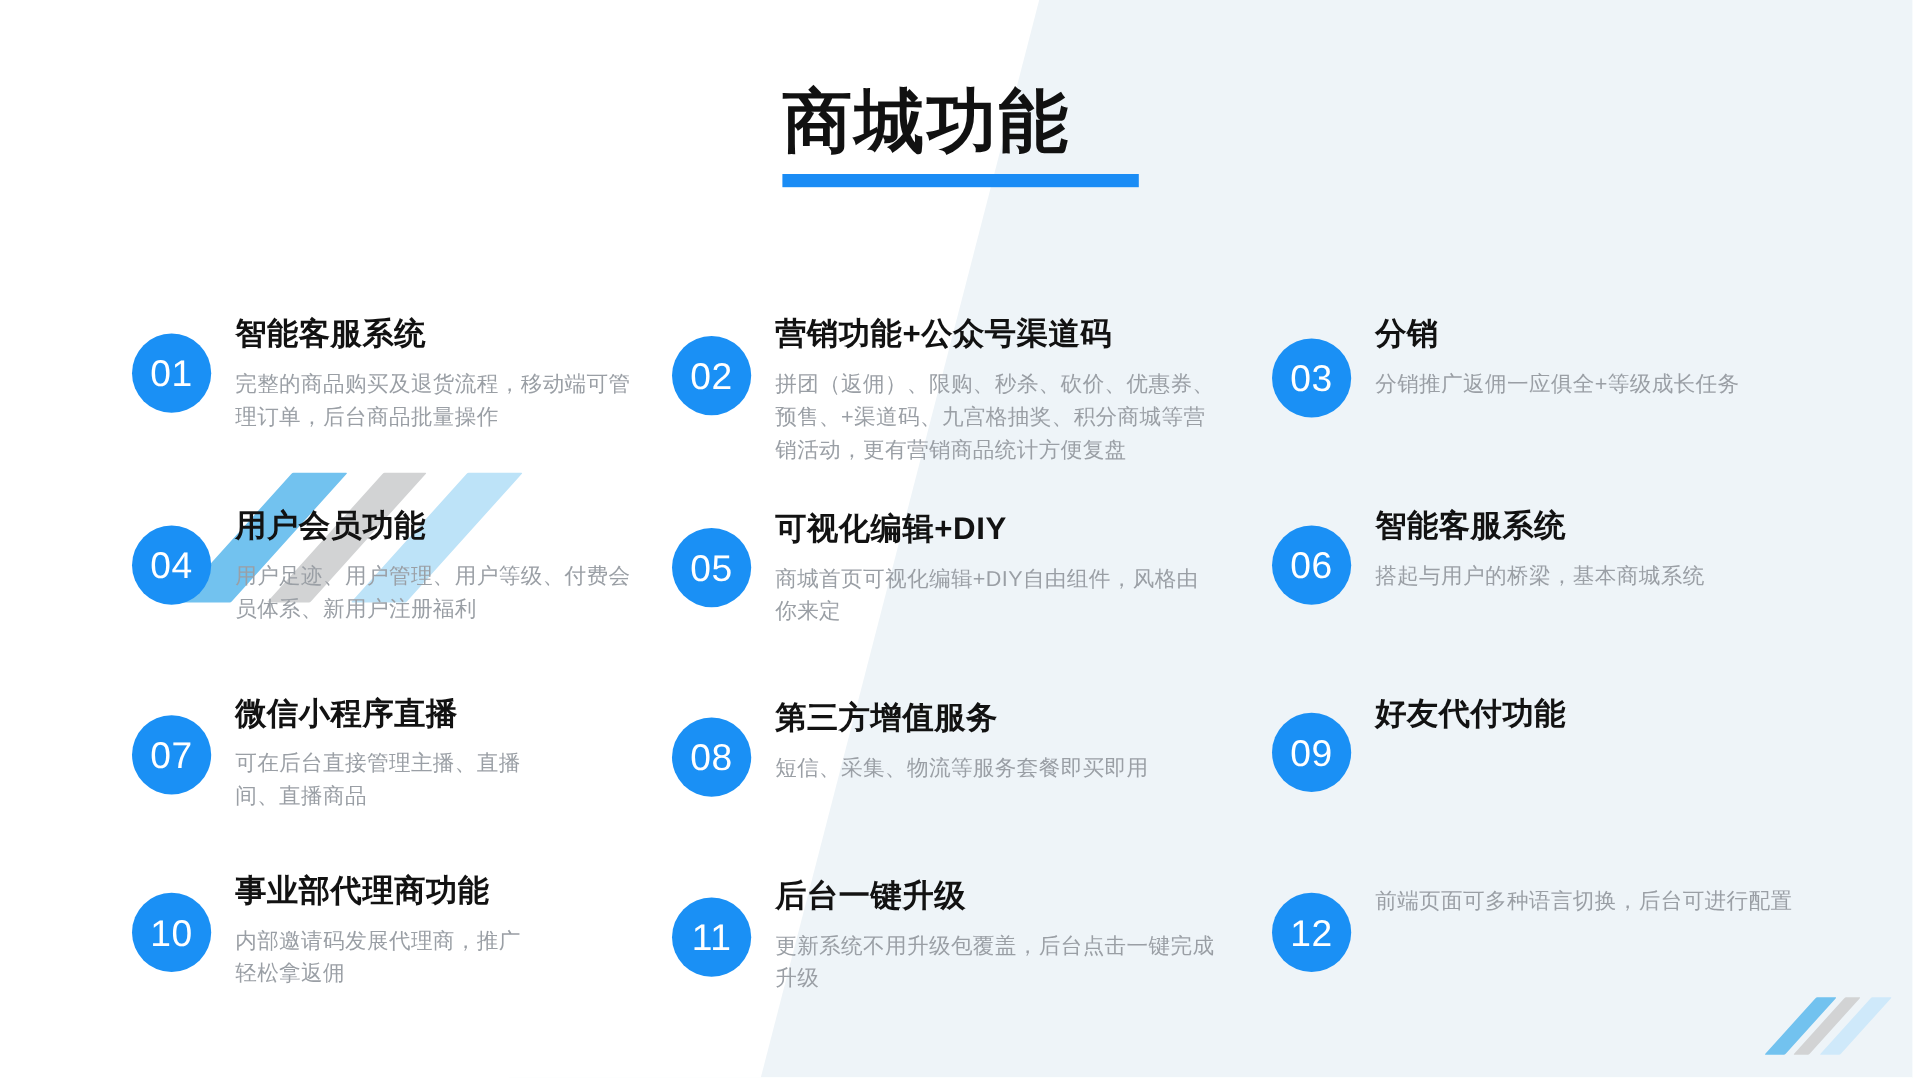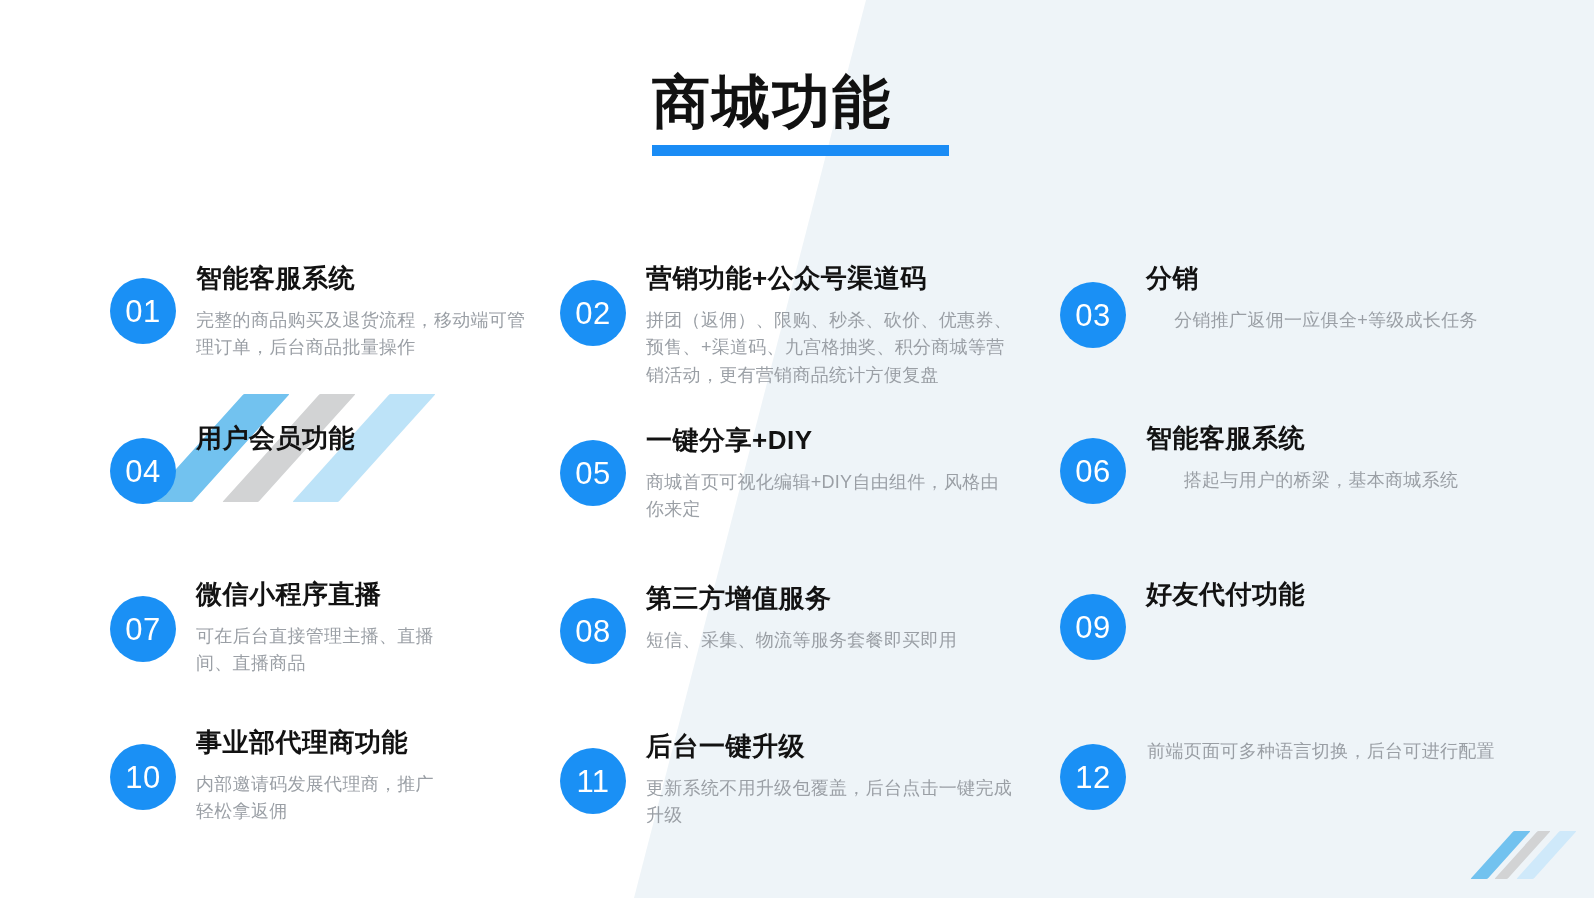--- a/index.html
+++ b/index.html
@@ -150,21 +150,21 @@
   .f08 .badge { margin-top: 16px; }
   .f11 .badge { margin-top: 18px; }
   .f03 .badge { margin-top: 20px; }
   .f06 .badge { margin-top: 16px; }
   .f09 .badge { margin-top: 16px; }
   .f12 .badge { margin-top: 18px; }
 
   
   .col-a .f-desc { width: 330px; }
   .col-b .f-desc { width: 368px; }
-  .col-c .f-desc { width: 350px; text-align: center; }
+  .col-c .f-desc { width: 350px; }
   .f03 .f-desc { width: 360px; white-space: nowrap; }
   .f06 .f-desc { white-space: nowrap; }
   .f08 .f-desc { white-space: nowrap; }
   .f09 .f-desc { white-space: nowrap; }
   .f07 .f-desc { width: 250px; }
   .f10 .f-desc { width: 250px; }
 </style>
 </head>
 <body>
 
@@ -196,20 +196,21 @@
       <div class="body">
         <div class="f-title">智能客服系统</div>
         <div class="f-desc">完整的商品购买及退货流程，移动端可管理订单，后台商品批量操作</div>
       </div>
     </div>
 
     <div class="feature col-a f04">
       <div class="badge">04</div>
       <div class="body">
         <div class="f-title">用户会员功能</div>
+        <div class="f-desc">用户足迹、用户管理、用户等级、付费会员体系、新用户注册福利</div>
       </div>
     </div>
 
     <div class="feature col-a f07">
       <div class="badge">07</div>
       <div class="body">
         <div class="f-title">微信小程序直播</div>
         <div class="f-desc">可在后台直接管理主播、直播间、直播商品</div>
       </div>
     </div>
@@ -226,21 +227,21 @@
       <div class="badge">02</div>
       <div class="body">
         <div class="f-title">营销功能+公众号渠道码</div>
         <div class="f-desc">拼团（返佣）、限购、秒杀、砍价、优惠券、预售、+渠道码、九宫格抽奖、积分商城等营销活动，更有营销商品统计方便复盘</div>
       </div>
     </div>
 
     <div class="feature col-b f05">
       <div class="badge">05</div>
       <div class="body">
-        <div class="f-title">一键分享+DIY</div>
+        <div class="f-title">可视化编辑+DIY</div>
         <div class="f-desc">商城首页可视化编辑+DIY自由组件，风格由你来定</div>
       </div>
     </div>
 
     <div class="feature col-b f08">
       <div class="badge">08</div>
       <div class="body">
         <div class="f-title">第三方增值服务</div>
         <div class="f-desc">短信、采集、物流等服务套餐即买即用</div>
       </div>

